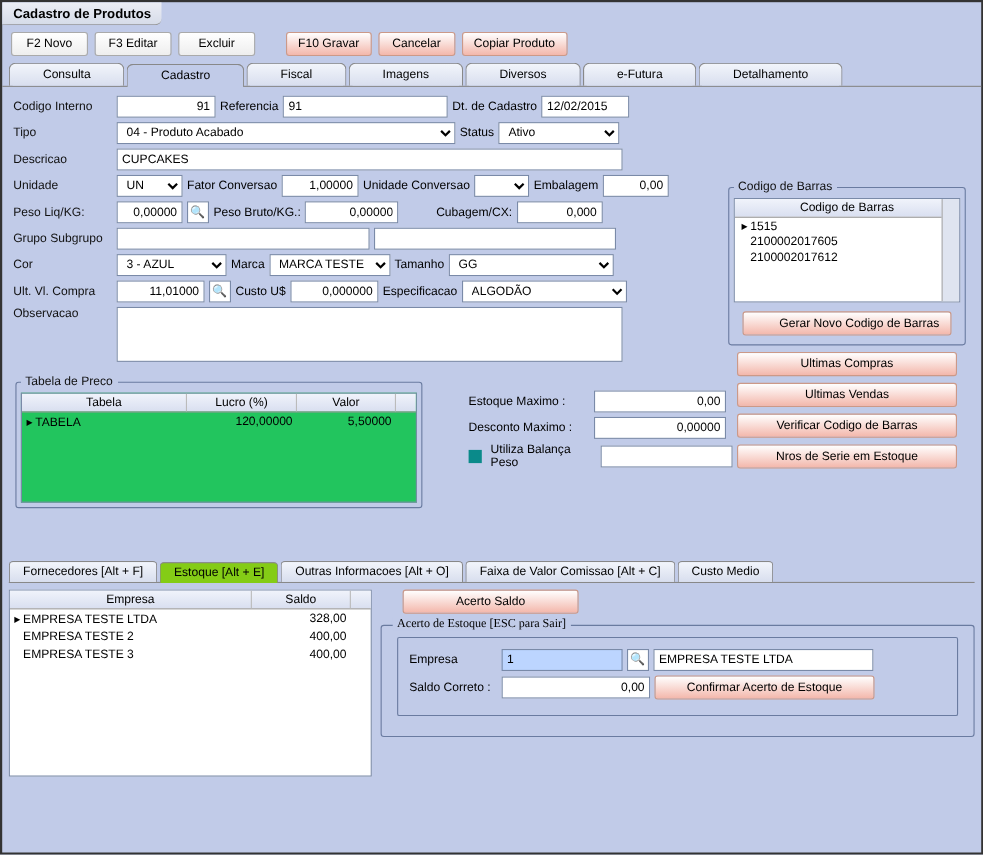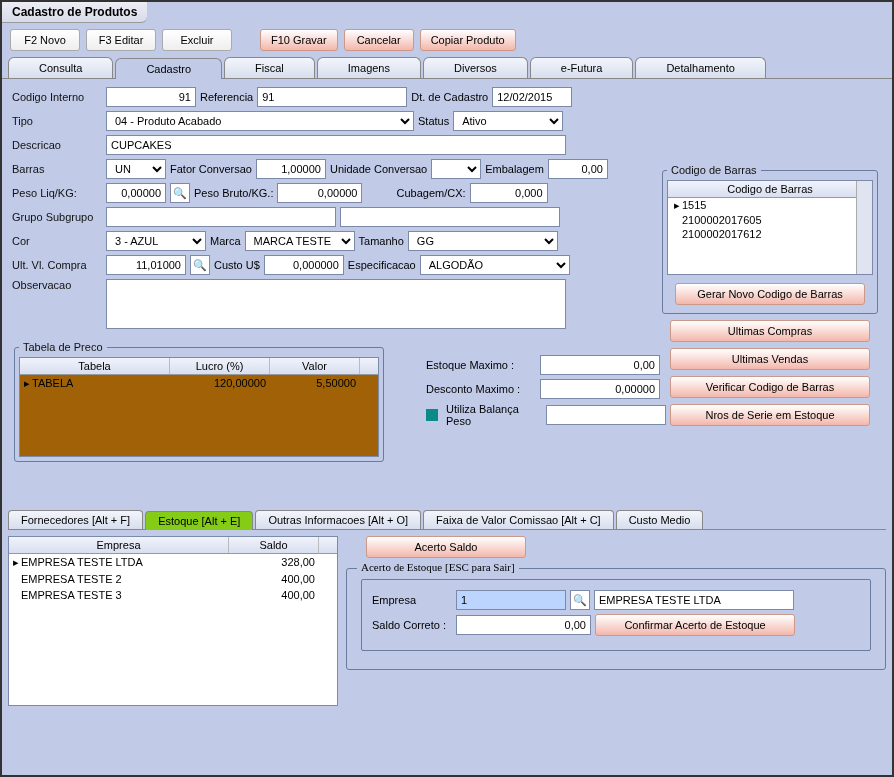--- a/index.html
+++ b/index.html
@@ -19,21 +19,21 @@
   input[type=text], select, textarea { border: 1px solid #7a8aa8; padding: 2px 4px; background: #fff; height: 20px; }
   input[type=text].r { text-align: right; }
   .right-col { position:absolute; right:12px; top:85px; width:220px; }
   fieldset { border:1px solid #6a7ba0; border-radius:3px; padding:4px; background:#c1cbe8;}
   legend { padding:0 4px; color:#111; }
   .barcode-list { background:#fff; border:1px solid #7a8aa8; height:95px; overflow:auto; position:relative;}
   .barcode-hdr { background:linear-gradient(#f0f3fb,#d9dff0); border-bottom:1px solid #999; padding:2px 4px; text-align:center;}
   .barcode-item { padding:1px 6px; }
   .sidebtn { display:block; width:200px; margin:6px auto; }
   .tabela-box { border:1px solid #6a7ba0; border-radius:3px; padding:4px; width:370px; }
-  .price-grid { background:#a16207; border:1px solid #7a8aa8; height:100px;}
+  .price-grid { background:#22c55e; border:1px solid #7a8aa8; height:100px;}
   .grid-hdr { display:flex; background:linear-gradient(#f0f3fb,#d9dff0); border-bottom:1px solid #999;}
   .grid-hdr div { padding:2px 4px; border-right:1px solid #bbb; text-align:center;}
   .grid-row { display:flex; }
   .grid-row div { padding:2px 4px; }
   .bottom-tabs { display:flex; margin:4px 6px 0 6px; }
   .btab { padding:3px 12px; border:1px solid #888; border-bottom:none; background:linear-gradient(#f2f5fb,#d8deee); border-radius:4px 4px 0 0; margin-right:2px; cursor:pointer;}
   .btab.active { background:#84cc16; position:relative; top:1px;}
   .bottom-panel { border-top:1px solid #888; margin:0 6px; padding:6px 0; display:flex; gap:8px;}
   .emp-grid { background:#fff; border:1px solid #7a8aa8; width:330px; height:170px;}
   .acerto { flex:1; }
@@ -83,21 +83,21 @@
       <span class="lbl">Tipo</span>
       <select style="width:308px"><option>04 - Produto Acabado</option></select>
       <span>Status</span>
       <select style="width:110px"><option>Ativo</option></select>
     </div>
     <div class="row">
       <span class="lbl">Descricao</span>
       <input type="text" style="width: 460px;" value="CUPCAKES">
     </div>
     <div class="row">
-      <span class="lbl">Barras</span>
+      <span class="lbl">Unidade</span>
       <select style="width:60px"><option>UN</option></select>
       <span>Fator Conversao</span>
       <input type="text" class="r" style="width: 70px;" value="1,00000">
       <span>Unidade Conversao</span>
       <select style="width:50px"><option></option></select>
       <span>Embalagem</span>
       <input type="text" class="r" style="width: 60px;" value="0,00">
     </div>
     <div class="row">
       <span class="lbl">Peso Liq/KG:</span>
@@ -138,21 +138,21 @@
     <div class="right-col">
       <fieldset>
         <legend>Codigo de Barras</legend>
         <div class="barcode-list">
           <div class="barcode-hdr">Codigo de Barras</div>
           <div class="barcode-item"><span class="marker">▸</span><span>1515</span></div>
           <div class="barcode-item"><span class="marker"></span><span>2100002017605</span></div>
           <div class="barcode-item"><span class="marker"></span><span>2100002017612</span></div>
           <div class="scroll-v"></div>
         </div>
-        <div class="btn pink sidebtn" style="width:190px;margin:8px auto 4px;">Gerar Novo Codigo de Barras</div>
+        <div class="btn pink sidebtn" style="width:190px;margin:8px auto 4px;text-align:right;">Gerar Novo Codigo de Barras</div>
       </fieldset>
       <div class="btn pink sidebtn">Ultimas Compras</div>
       <div class="btn pink sidebtn">Ultimas Vendas</div>
       <div class="btn pink sidebtn">Verificar Codigo de Barras</div>
       <div class="btn pink sidebtn">Nros de Serie em Estoque</div>
     </div>
 
     <div style="display:flex; gap:40px; margin-top:12px;">
       <fieldset class="tabela-box">
         <legend>Tabela de Preco</legend>

